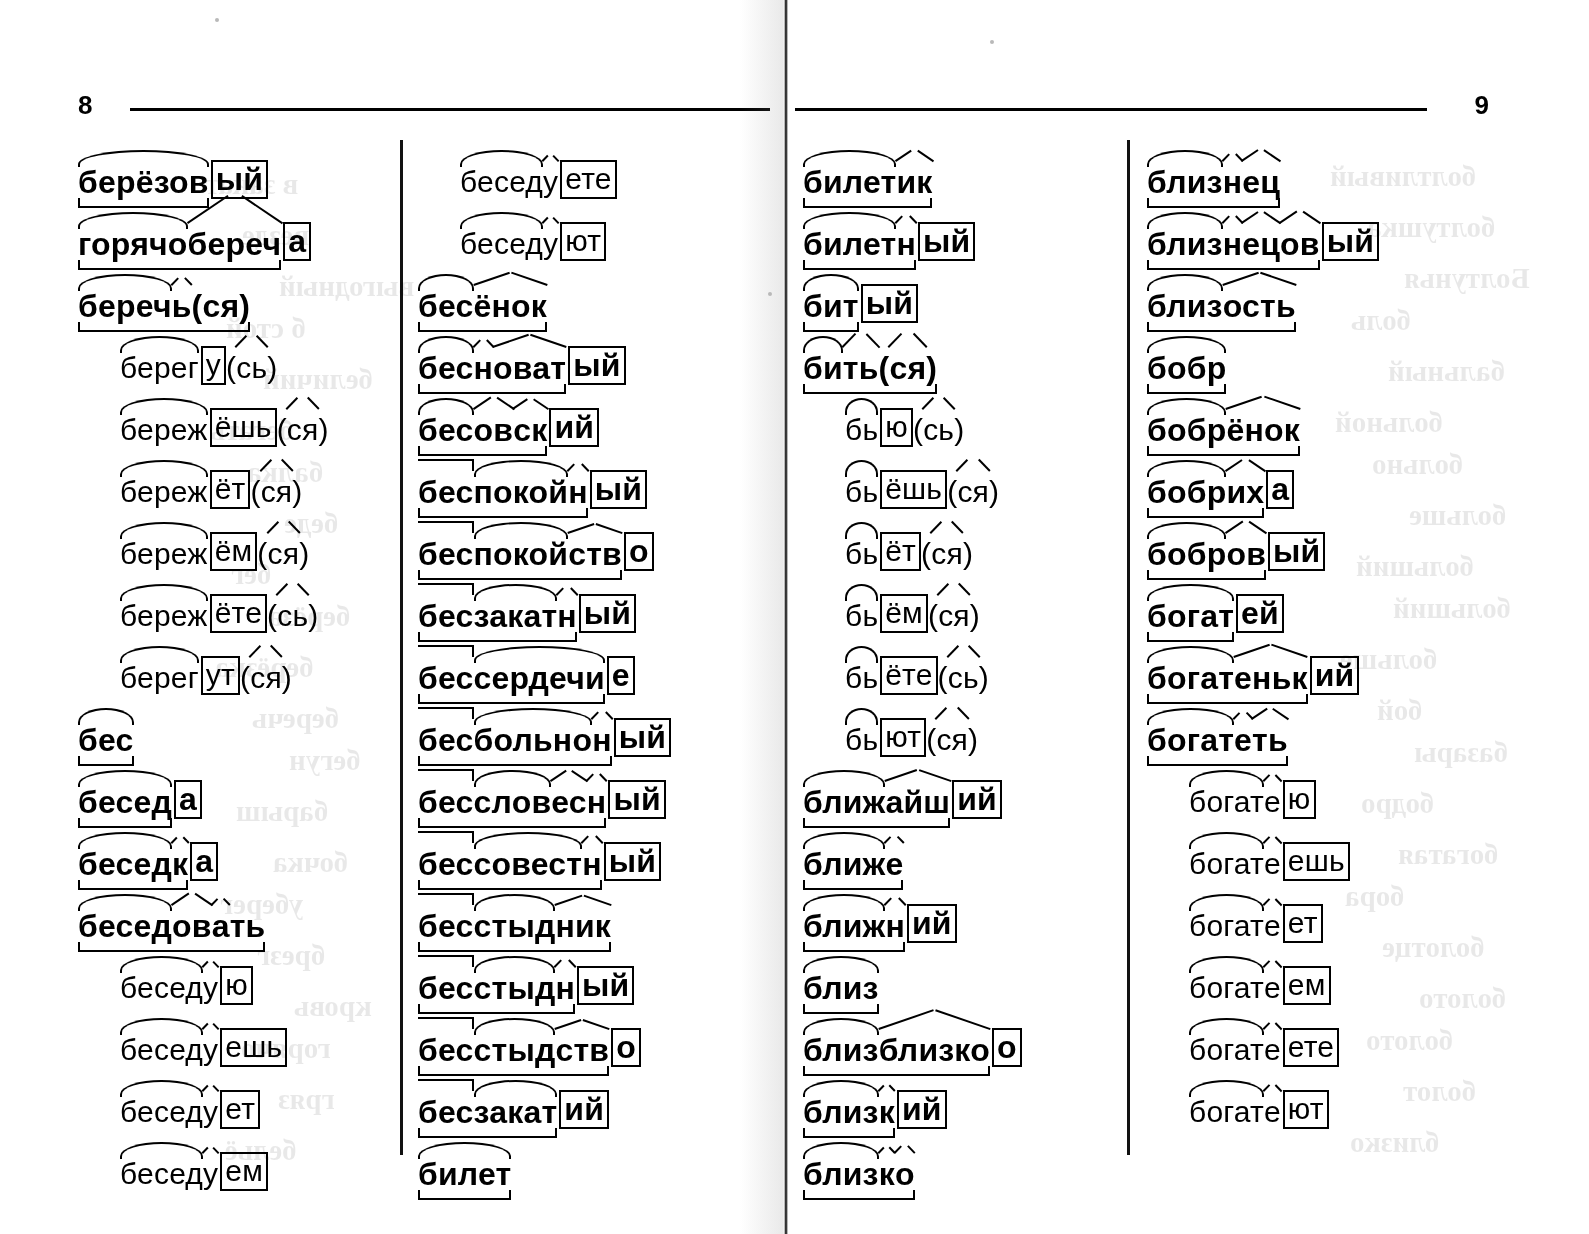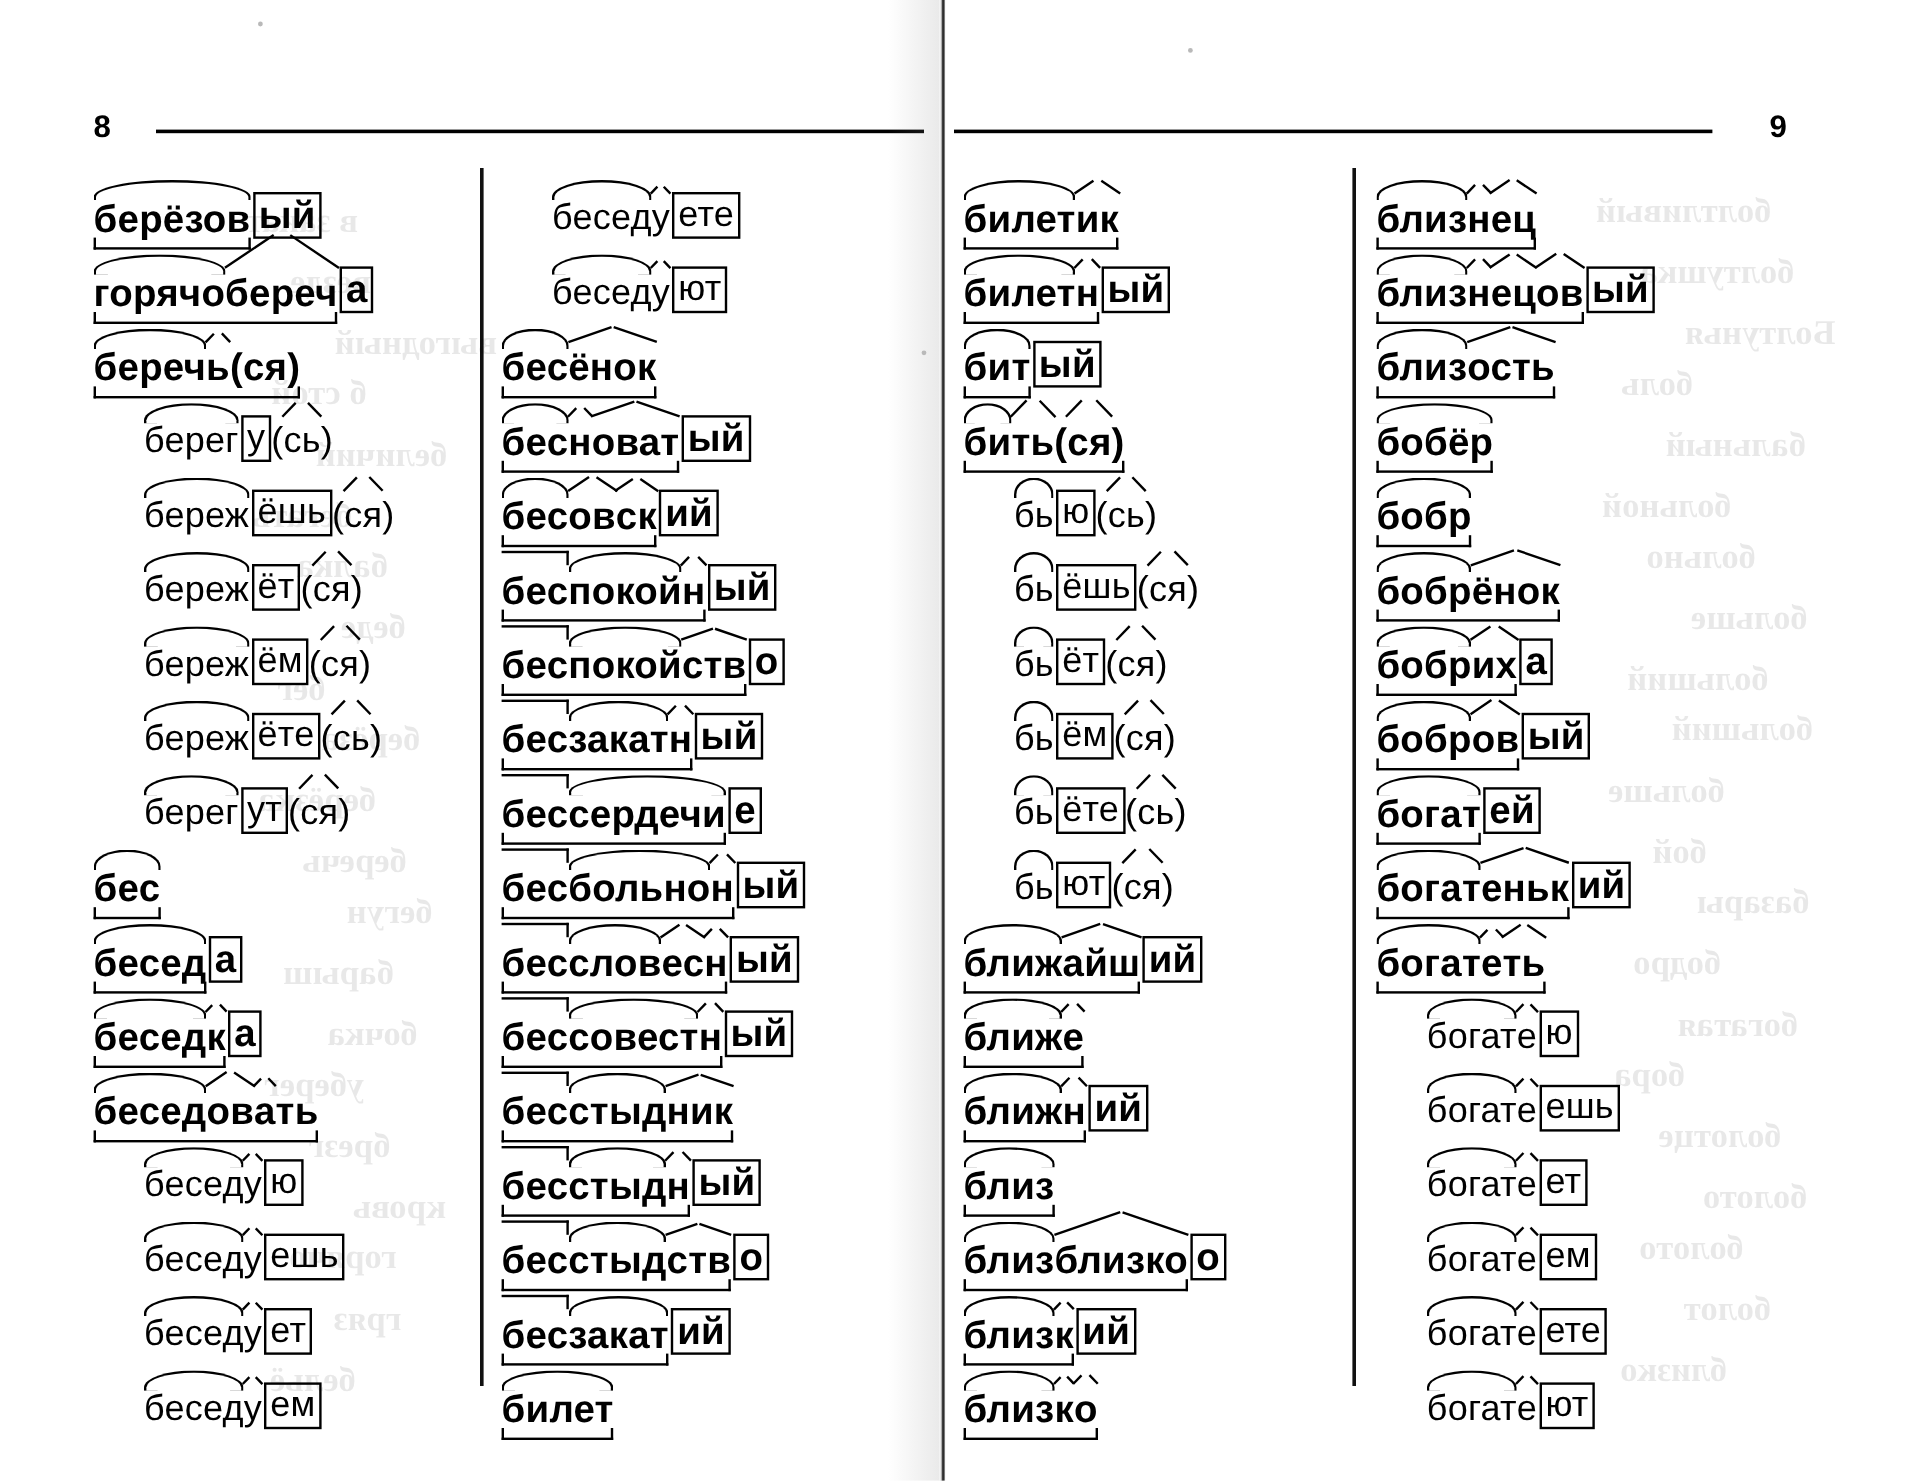--- a/index.html
+++ b/index.html
@@ -706,28 +706,20 @@
         </div>
         <div class="entry headword" title="близость">
           <span class="word">
             <span class="stem">
               <span class="base"></span>
               <span class="m root"><span class="gl"></span><span>близ</span></span>
               <span class="m suffix wide"><span class="gl"></span><span>ость</span></span>
             </span>
           </span>
         </div>
-        <div class="entry headword" title="бобёр">
-          <span class="word">
-            <span class="stem">
-              <span class="base"></span>
-              <span class="m root"><span class="gl"></span><span>бобёр</span></span>
-            </span>
-          </span>
-        </div>
         <div class="entry headword" title="бобр">
           <span class="word">
             <span class="stem">
               <span class="base"></span>
               <span class="m root"><span class="gl"></span><span>бобр</span></span>
             </span>
           </span>
         </div>
         <div class="entry headword" title="бобрёнок">
           <span class="word">

